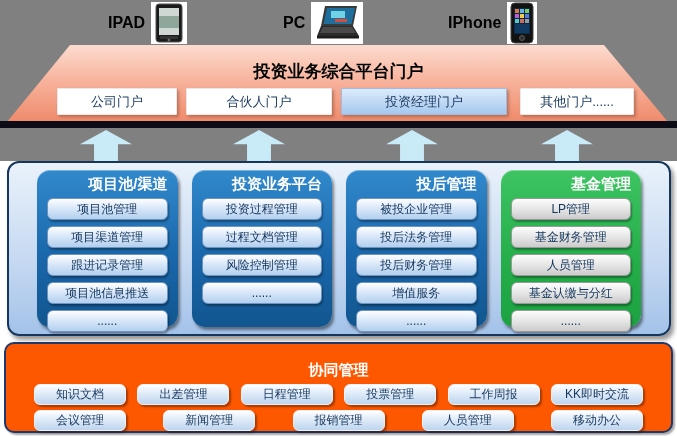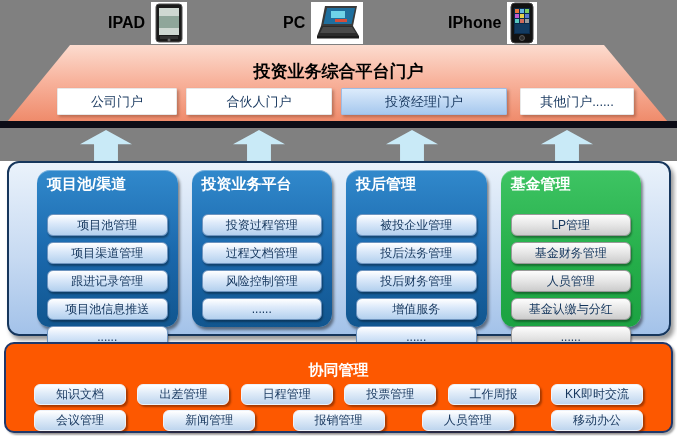--- a/index.html
+++ b/index.html
@@ -46,22 +46,22 @@
   
   .main-panel{position:absolute;left:7px;top:161px;width:664px;height:175px;
     box-sizing:border-box;border:2px solid #16365c;border-radius:12px;
     background:linear-gradient(to bottom,#eaf2fb 0%,#c7daf2 55%,#a3c2e9 100%);
     box-shadow:3px 4px 4px rgba(70,70,70,0.55);
     display:flex;gap:14px;padding:7px 28px;}
   .module-col{flex:1;border-radius:13px;padding:4px 10px 6px 10px;box-sizing:border-box;
     box-shadow:2px 3px 3px rgba(0,0,0,0.45), inset 0 1px 0 rgba(255,255,255,0.35);}
   .module-col.blue{background:linear-gradient(to bottom,#3189cc 0%,#1a67ab 55%,#11568f 100%);}
   .module-col.green{background:linear-gradient(to bottom,#3ec463 0%,#24ad49 60%,#1ca242 100%);}
-  .module-title{height:20px;line-height:20px;text-align:left;color:#ffffff;
-    font-size:15px;font-weight:bold;margin-bottom:20px;white-space:nowrap;}
+  .module-title{height:20px;line-height:20px;text-align:right;color:#ffffff;
+    font-size:15px;font-weight:bold;margin-bottom:4px;white-space:nowrap;}
   .module-item{height:20px;margin-bottom:6px;border-radius:6px;
     display:flex;align-items:center;justify-content:center;
     font-size:12px;color:#13355c;white-space:nowrap;
     box-shadow:1px 2px 2px rgba(0,0,0,0.35);}
   .module-col.blue .module-item{background:linear-gradient(to bottom,#ffffff 0%,#ddeafa 40%,#b3d0ee 100%);border:1px solid #6e94bf;}
   .module-col.green .module-item{background:linear-gradient(to bottom,#fdfdfd 0%,#e8e8e8 45%,#cccccc 100%);border:1px solid #999999;}
   .module-item:last-child{margin-bottom:0;}
 
   
   .collab-panel{position:absolute;left:4px;top:342px;width:669px;height:91px;

